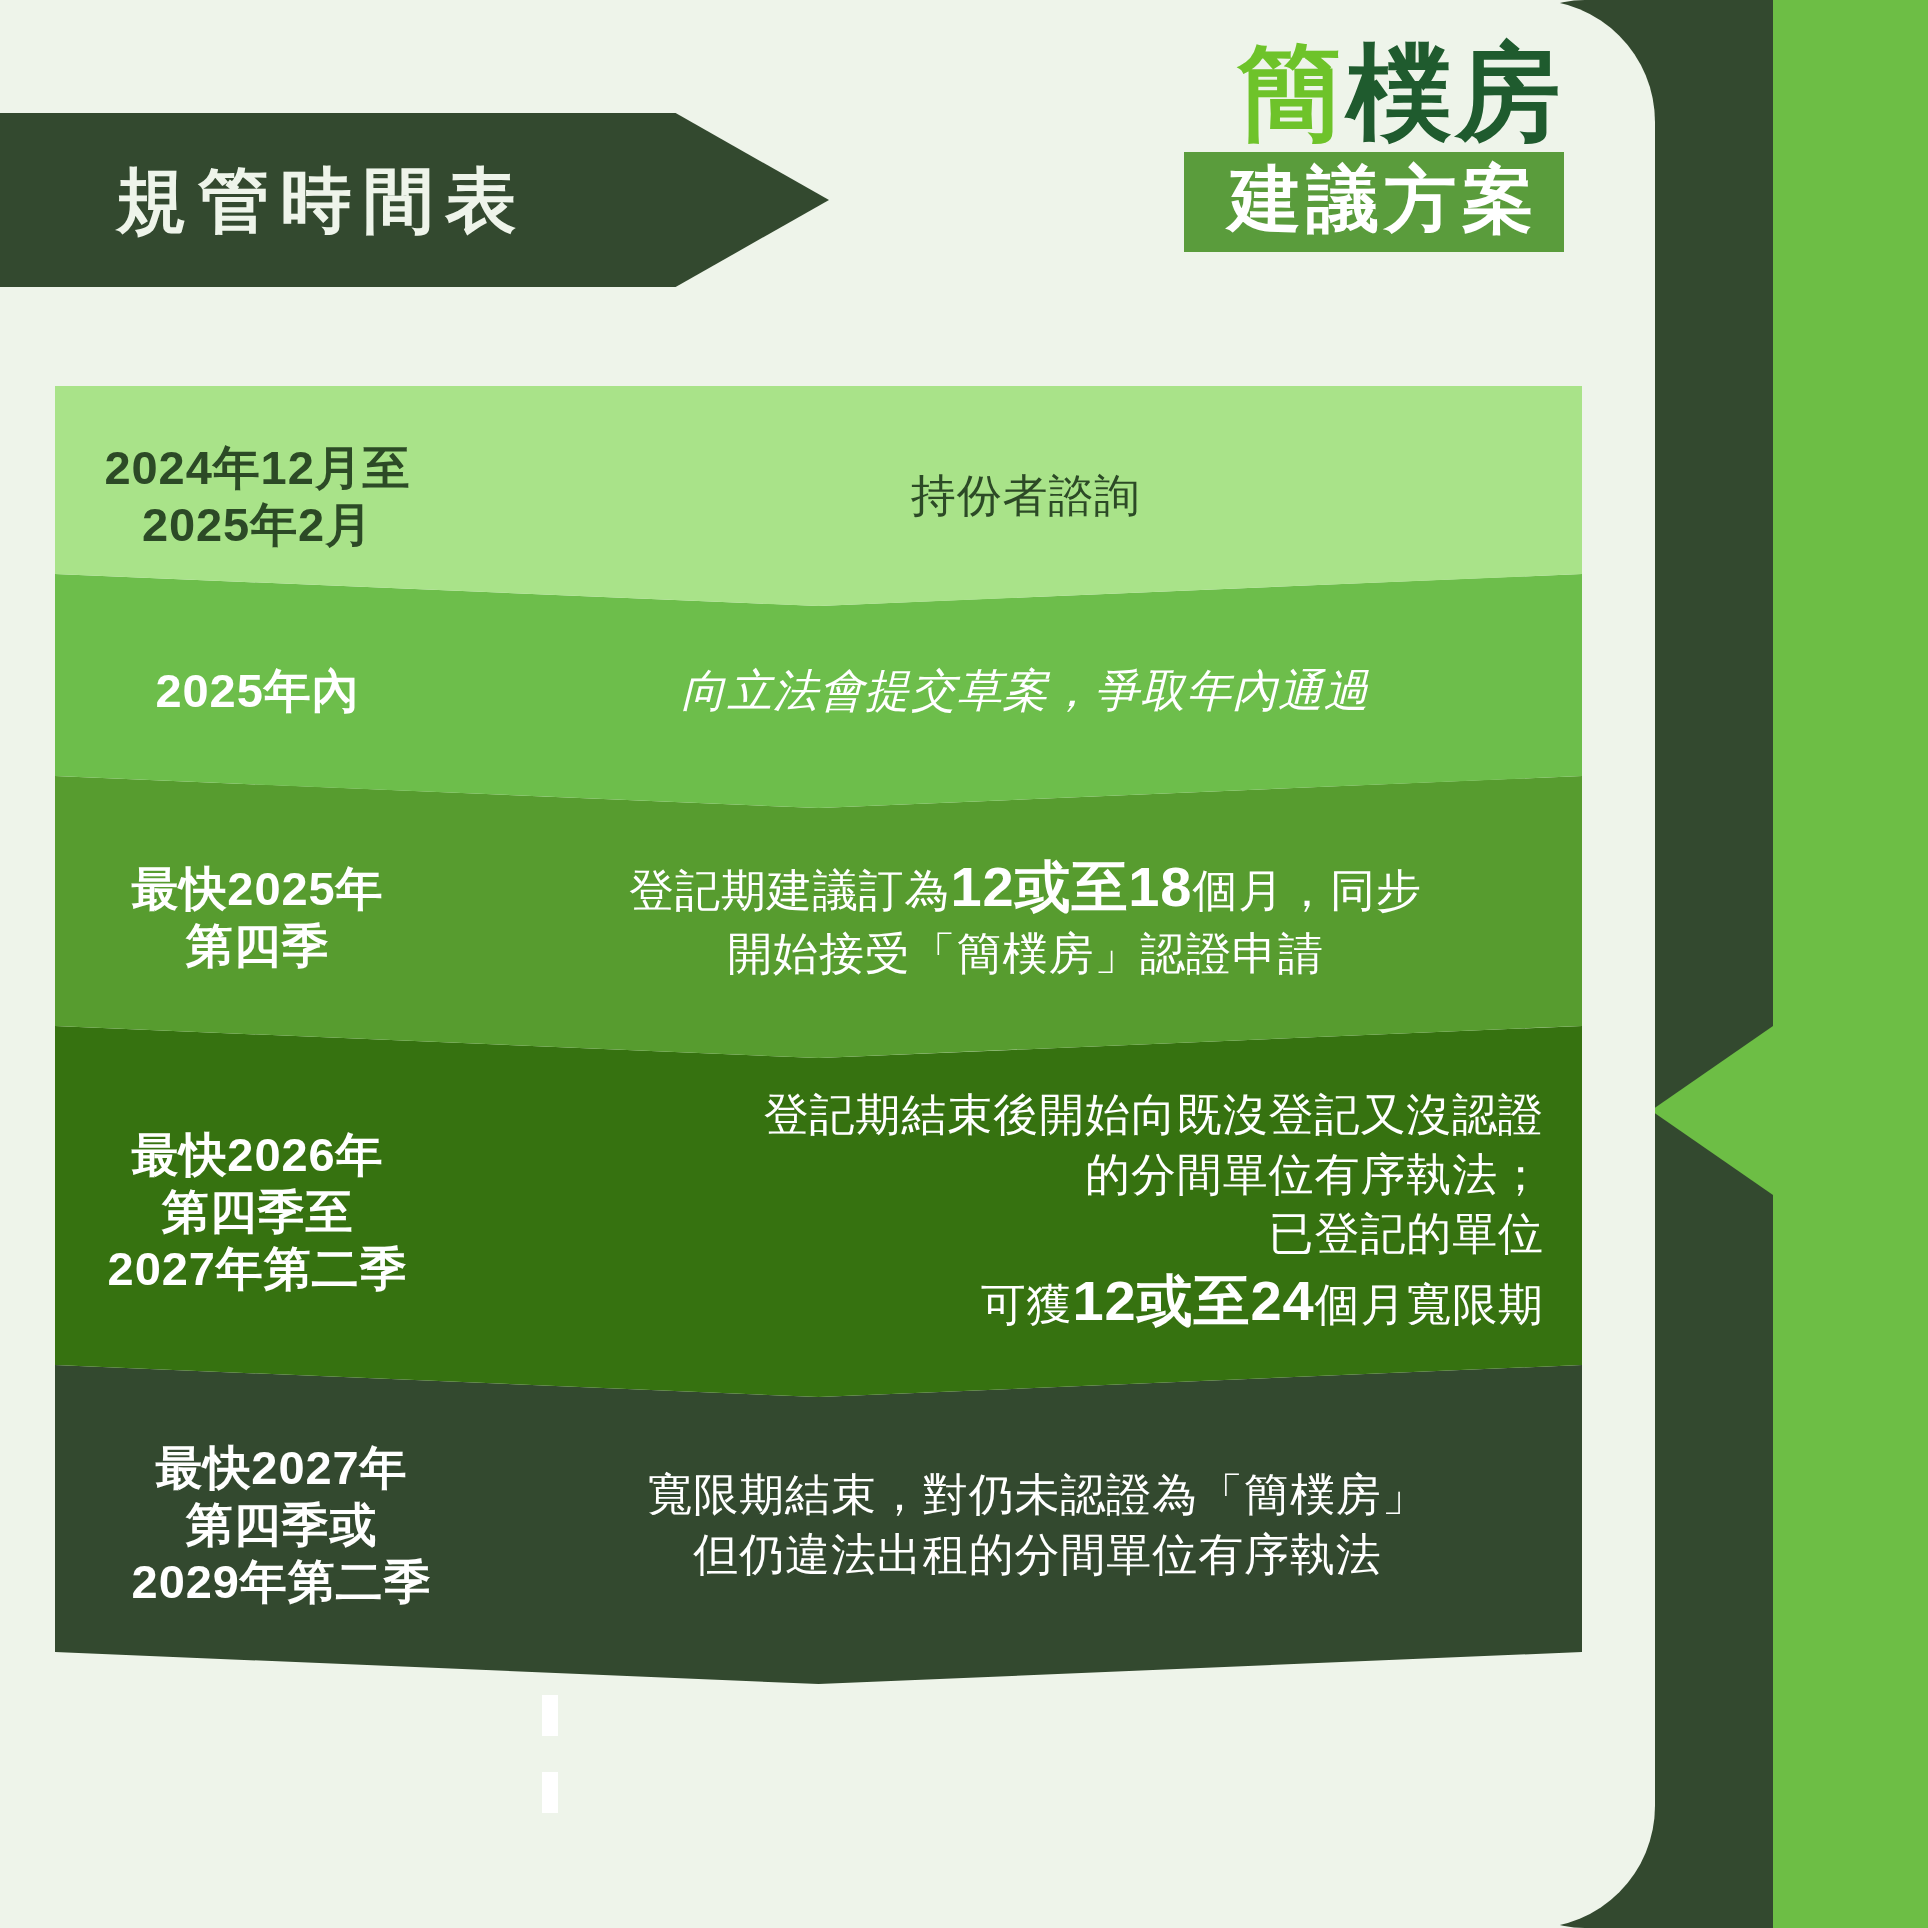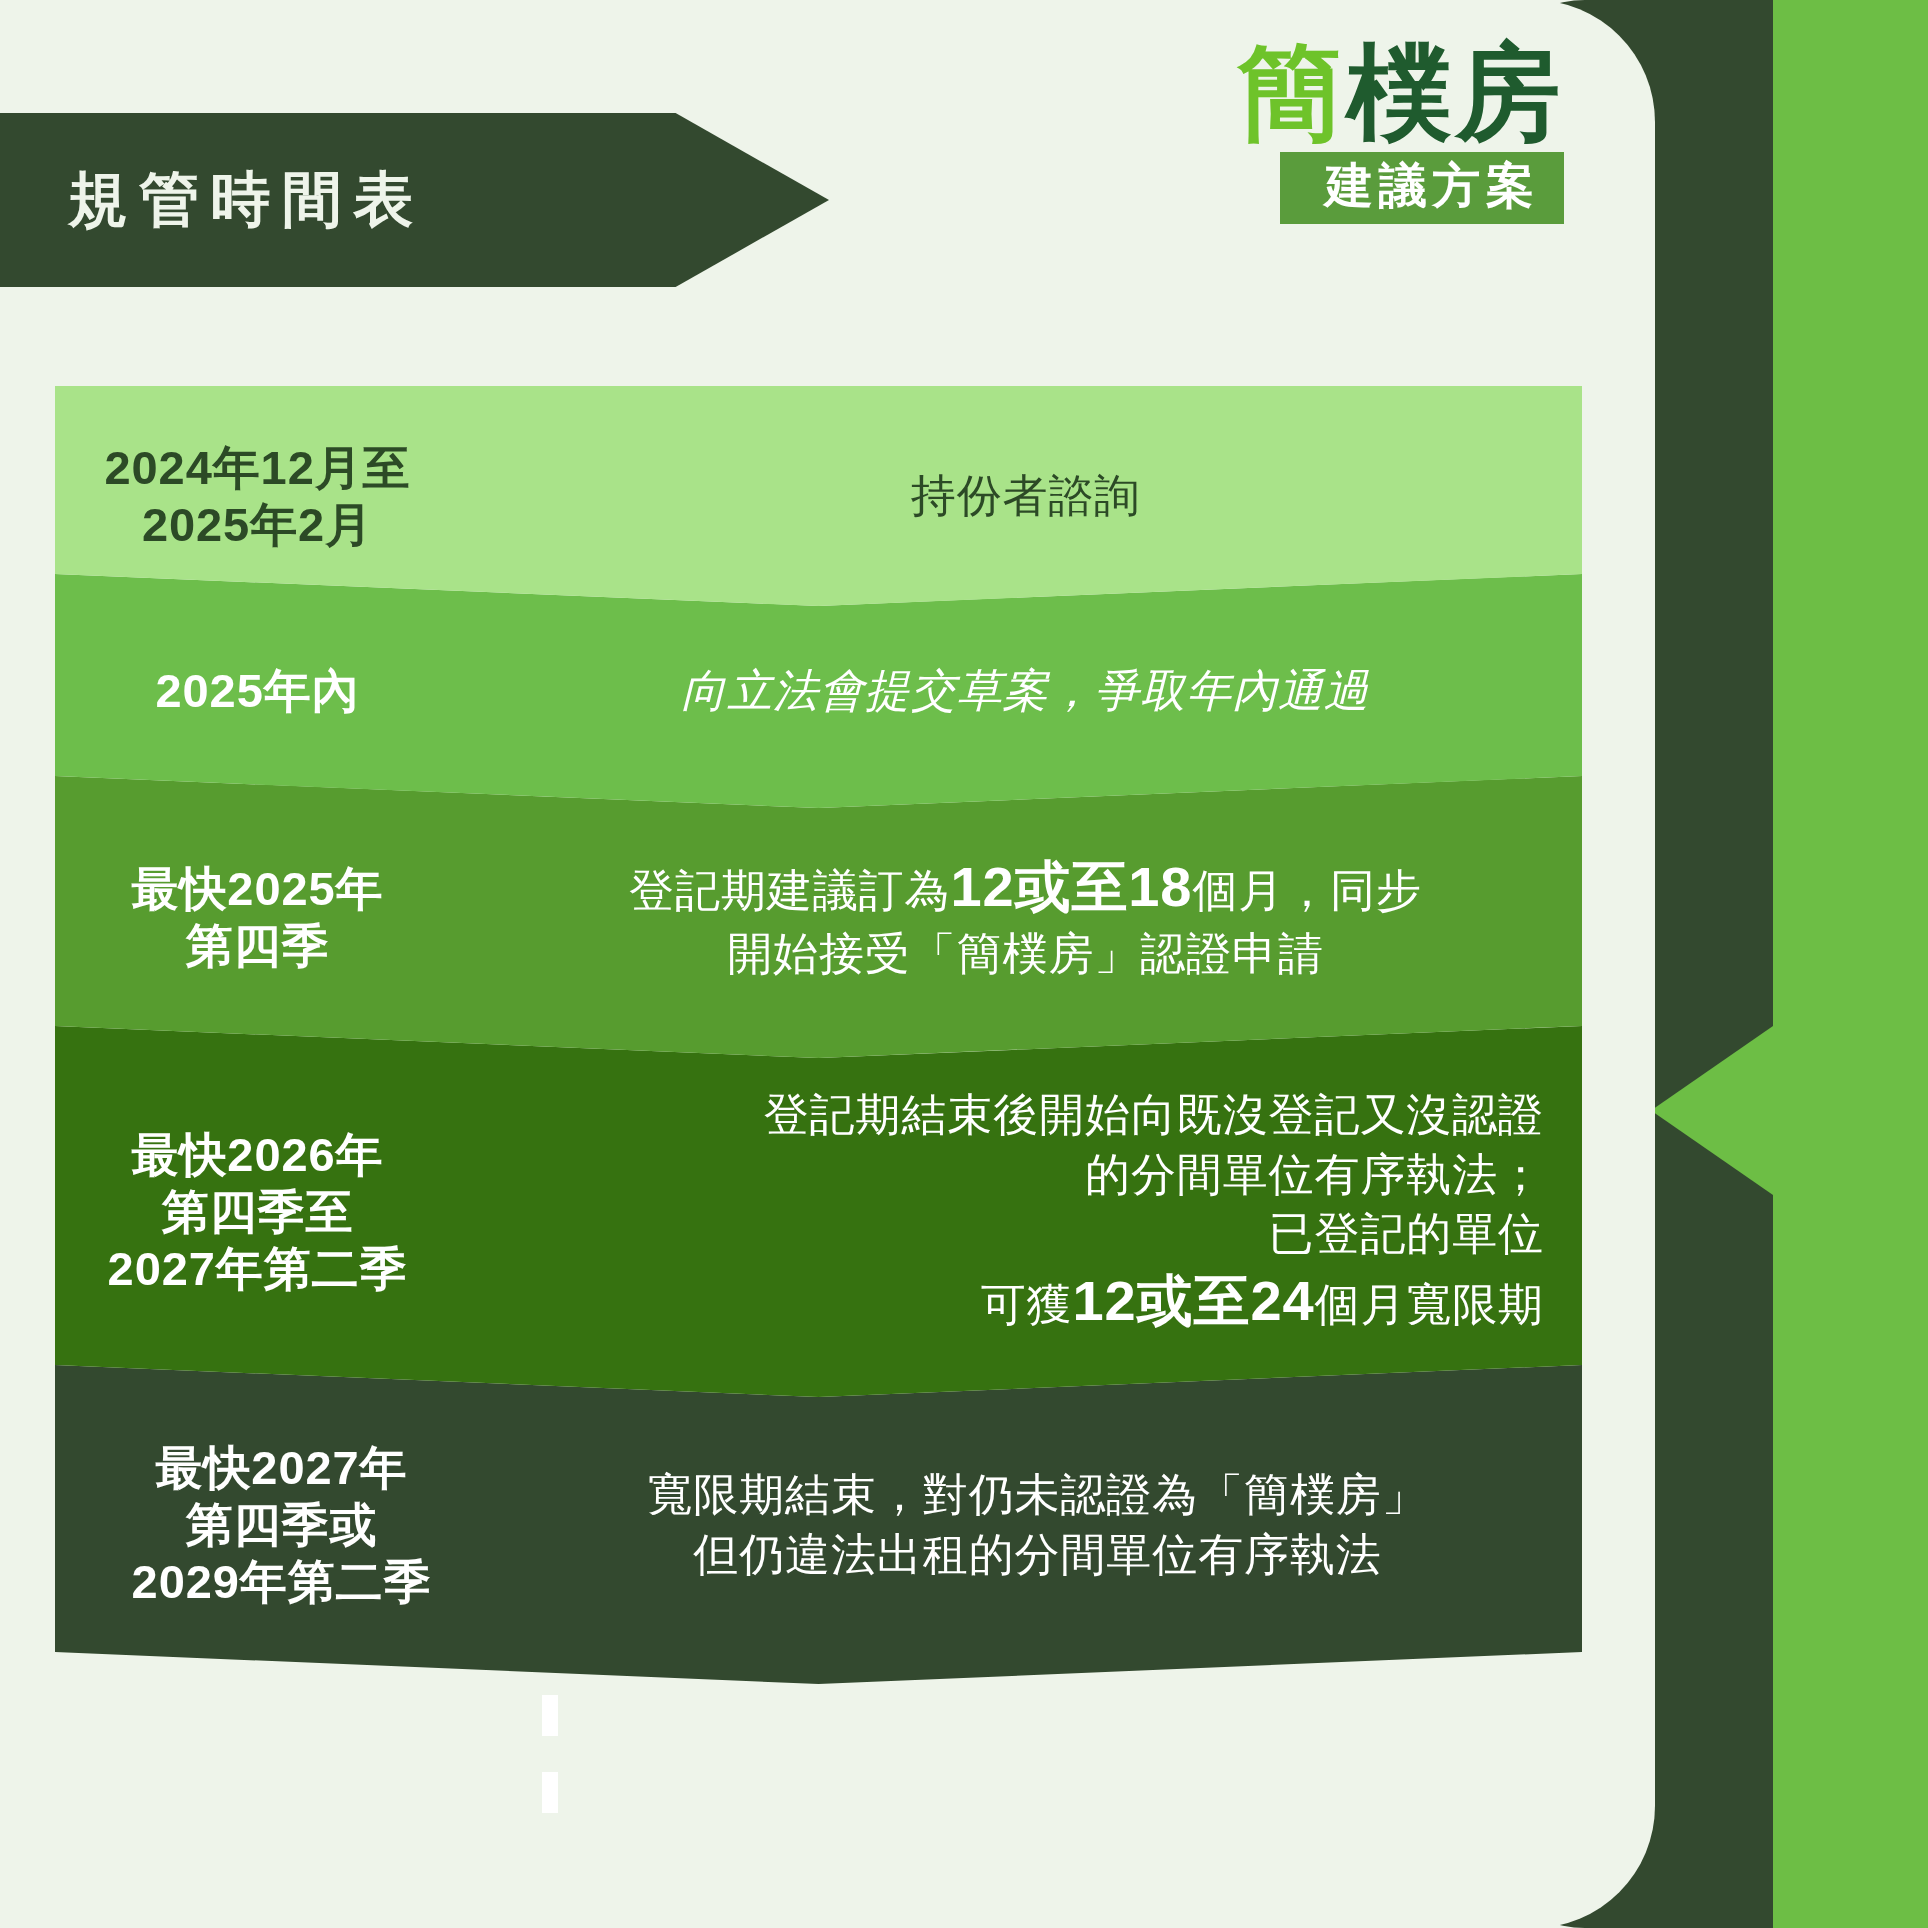--- a/index.html
+++ b/index.html
@@ -64,24 +64,24 @@
     top: 113px;
     width: 829px;
     height: 174px;
     background: #33492f;
     clip-path: polygon(0% 0%, 81.5% 0%, 100% 50%, 81.5% 100%, 0% 100%);
     display: flex;
     align-items: center;
   }
   .title-text {
     color: #eef4ea;
-    font-size: 60px;
+    font-size: 71px;
     font-weight: bold;
     letter-spacing: 11.3px;
-    margin-left: 68px;
+    margin-left: 116px;
     line-height: 1;
     white-space: nowrap;
   }
 
   .logo {
     position: absolute;
     right: 364px;
     top: 38px;
     text-align: right;
   }
@@ -94,21 +94,21 @@
     white-space: nowrap;
   }
   .logo-main .hl { color: #6ec32a; }
   .logo-sub-box {
     display: inline-block;
     background: #5a9c3c;
     padding: 5.6px 24.5px 11.3px 24.5px;
     margin-top: 3.8px;
   }
   .logo-sub {
-    font-size: 48px;
+    font-size: 72px;
     font-weight: bold;
     color: #ffffff;
     letter-spacing: 5.6px;
     line-height: 1.15;
     white-space: nowrap;
     margin-left: 21px;
   }
 
   
   .bands {

